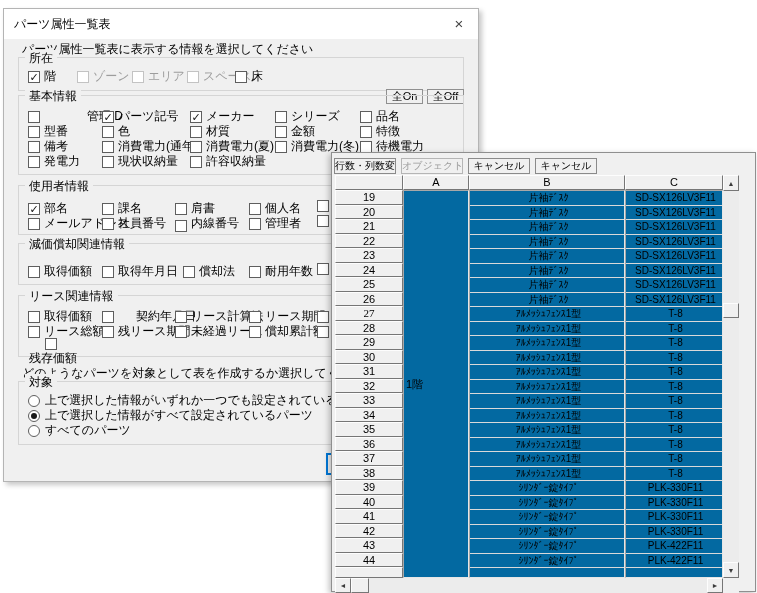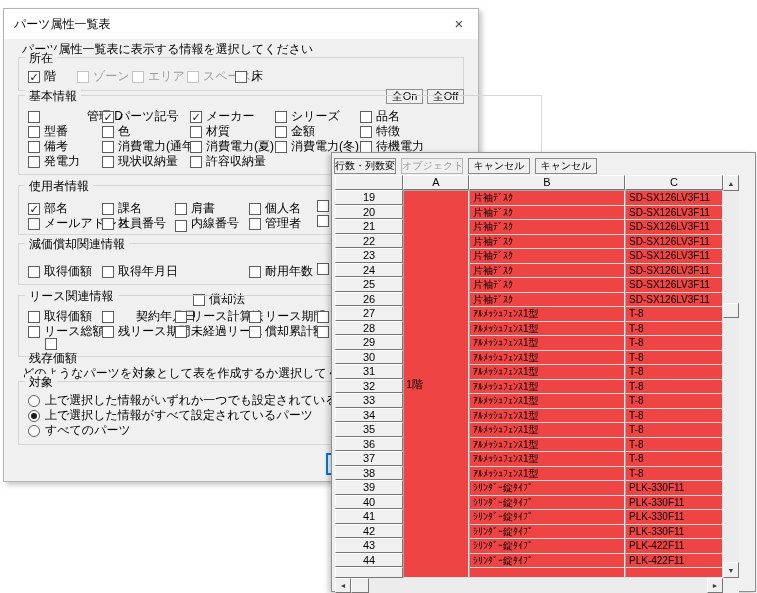--- a/index.html
+++ b/index.html
@@ -22,21 +22,21 @@
   .btn { position:absolute; background:#f0f0f0; border:1px solid #909090; font-size:11px; text-align:center; color:#000; white-space:nowrap; }
   .okpart { position:absolute; left:322px; top:414px; width:58px; height:22px; background:#f2f2f2; border:2px solid #0078d7; }
   
   .tblwin { left:331px; top:152px; width:425px; height:440px; border:1px solid #8f8f8f; box-shadow:-2px 2px 6px rgba(0,0,0,.25); z-index:10; }
   .tbtn { position:absolute; top:5px; height:16px; width:62px; background:#f0f0f0; border:1px solid #8a8a8a; font-size:10px; line-height:14px; text-align:center; color:#000; white-space:nowrap; overflow:hidden; }
   .tbtn.disabled { color:#9b9b9b; border-color:#b5b5b5; }
   .grid { position:absolute; left:3px; top:22px; width:404px; height:418px; background:#f0f0f0; }
   .raised { background:#f0f0f0; border-top:1px solid #fdfdfd; border-left:1px solid #fdfdfd; border-right:1px solid #767676; border-bottom:1px solid #767676; }
   .hcell { position:absolute; top:0; height:15px; font-size:11px; text-align:center; line-height:13px; color:#000; }
   .numcell { position:absolute; left:0; width:68px; font-size:11px; text-align:center; color:#000; overflow:hidden; }
-  .colbox { position:absolute; background:#ef4444; border:1px solid #a8a8a8; border-bottom-color:#e6e6e6; border-right-color:#e6e6e6; }
+  .colbox { position:absolute; background:#0369a1; border:1px solid #a8a8a8; border-bottom-color:#e6e6e6; border-right-color:#e6e6e6;text-align:center; }
   .dcell { position:absolute; left:0; right:0; border-bottom:1px solid #d9d9d9; font-size:10px; line-height:13px; color:#000; padding-left:3px; white-space:nowrap; overflow:hidden; }
   .floor { position:absolute; left:2px; top:50%; transform:translateY(-50%); font-size:11px; color:#000; }
   .sb { position:absolute; background:#ececec; }
   .sbtn { position:absolute; width:16px; font-size:7px; color:#3c3c3c; text-align:center; }
   .thumb { position:absolute; }
 </style>
 </head>
 <body>
 
 <div class="win dlg">
@@ -67,21 +67,21 @@
         </span>
         <span class="cb" style="left: 216px; top: 10px;">
           <span class="box"></span>
           <span class="lbl">床</span>
         </span>
       </div>
 
     <div class="btn" style="left:382px;top:50px;width:37px;height:15px;line-height:13px;">全On</div>
     <div class="btn" style="left:423px;top:50px;width:37px;height:15px;line-height:13px;">全Off</div>
 
-    <div class="group" style="left:14px;top:56px;width:524px;height:80px;">
+    <div class="group" style="left:14px;top:56px;width:446px;height:80px;">
       <span class="glabel">基本情報</span>
     <span class="cb" style="left: 9px; top: 12px; gap: 43px;">
           <span class="box"></span>
           <span class="lbl">管理ID</span>
         </span>
         <span class="cb" style="left: 83px; top: 12px;">
           <span class="box">✓</span>
           <span class="lbl">パーツ記号</span>
         </span>
         <span class="cb" style="left: 171px; top: 12px;">
@@ -197,21 +197,21 @@
     <div class="group" style="left:14px;top:204px;width:446px;height:42px;">
       <span class="glabel">減価償却関連情報</span>
     <span class="cb" style="left: 9px; top: 19px;">
           <span class="box"></span>
           <span class="lbl">取得価額</span>
         </span>
         <span class="cb" style="left: 83px; top: 19px;">
           <span class="box"></span>
           <span class="lbl">取得年月日</span>
         </span>
-        <span class="cb" style="left: 174px; top: 19px; margin-top: 28px;">
+        <span class="cb" style="left: 164px; top: 19px;">
           <span class="box"></span>
           <span class="lbl">償却法</span>
         </span>
         <span class="cb" style="left: 230px; top: 19px;">
           <span class="box"></span>
           <span class="lbl">耐用年数</span>
         </span>
         <span class="cb" style="left: 298px; top: 19px;">
           <span class="box"></span>
           <span class="lbl"></span>
@@ -305,21 +305,21 @@
 
     <div id="numcol" style="position:absolute;left:0;top:15px;width:68px;height:388px;">
         <div class="numcell raised" style="top: 0px; height: 14.5px; line-height: 12.5px;">19</div>
         <div class="numcell raised" style="top: 14.5px; height: 14.5px; line-height: 12.5px;">20</div>
         <div class="numcell raised" style="top: 29px; height: 14.5px; line-height: 12.5px;">21</div>
         <div class="numcell raised" style="top: 43.5px; height: 14.5px; line-height: 12.5px;">22</div>
         <div class="numcell raised" style="top: 58px; height: 14.5px; line-height: 12.5px;">23</div>
         <div class="numcell raised" style="top: 72.5px; height: 14.5px; line-height: 12.5px;">24</div>
         <div class="numcell raised" style="top: 87px; height: 14.5px; line-height: 12.5px;">25</div>
         <div class="numcell raised" style="top: 101.5px; height: 14.5px; line-height: 12.5px;">26</div>
-        <div class="numcell raised" style="top: 116px; height: 14.5px; line-height: 12.5px;">27</div>
+        <div class="numcell raised" style="top: 116px; height: 14.5px; line-height: 12.5px; font-family: Liberation Serif, serif;">27</div>
         <div class="numcell raised" style="top: 130.5px; height: 14.5px; line-height: 12.5px;">28</div>
         <div class="numcell raised" style="top: 145px; height: 14.5px; line-height: 12.5px;">29</div>
         <div class="numcell raised" style="top: 159.5px; height: 14.5px; line-height: 12.5px;">30</div>
         <div class="numcell raised" style="top: 174px; height: 14.5px; line-height: 12.5px;">31</div>
         <div class="numcell raised" style="top: 188.5px; height: 14.5px; line-height: 12.5px;">32</div>
         <div class="numcell raised" style="top: 203px; height: 14.5px; line-height: 12.5px;">33</div>
         <div class="numcell raised" style="top: 217.5px; height: 14.5px; line-height: 12.5px;">34</div>
         <div class="numcell raised" style="top: 232px; height: 14.5px; line-height: 12.5px;">35</div>
         <div class="numcell raised" style="top: 246.5px; height: 14.5px; line-height: 12.5px;">36</div>
         <div class="numcell raised" style="top: 261px; height: 14.5px; line-height: 12.5px;">37</div>

